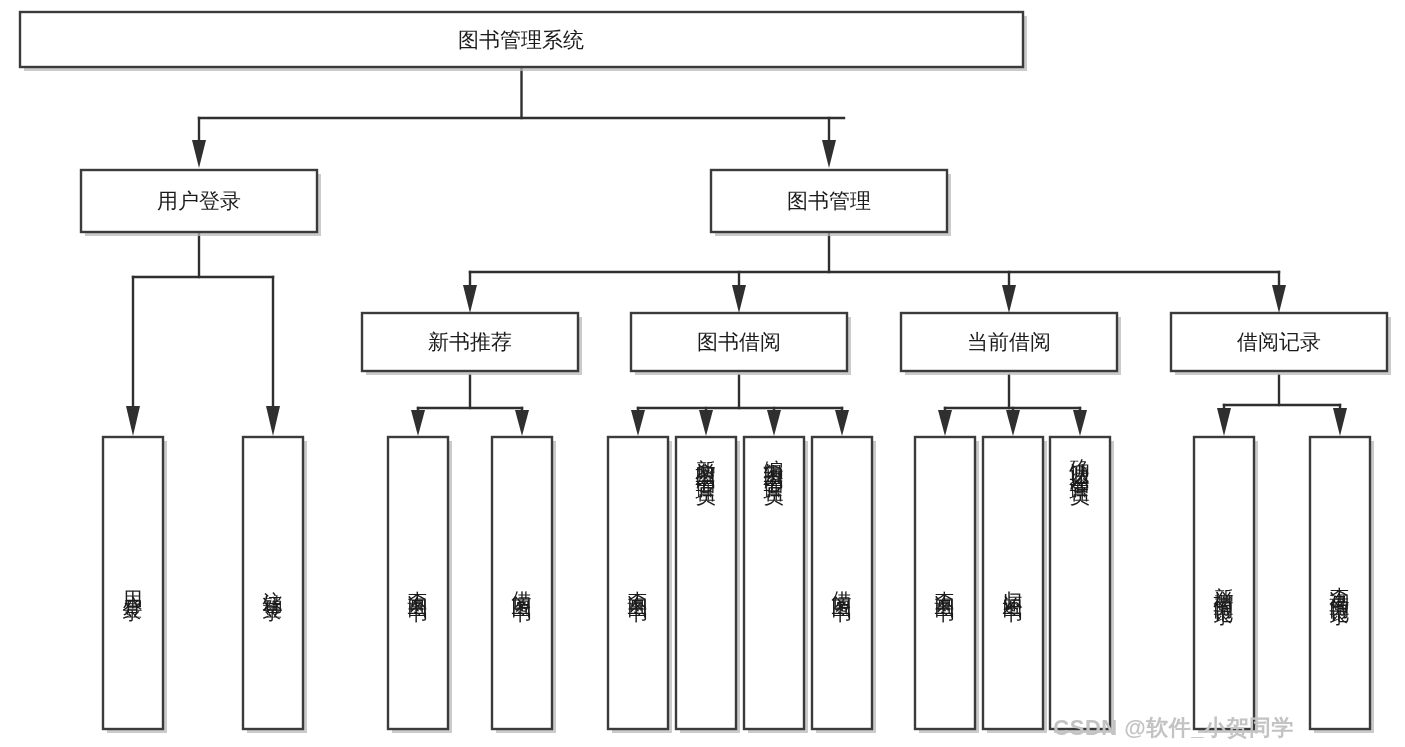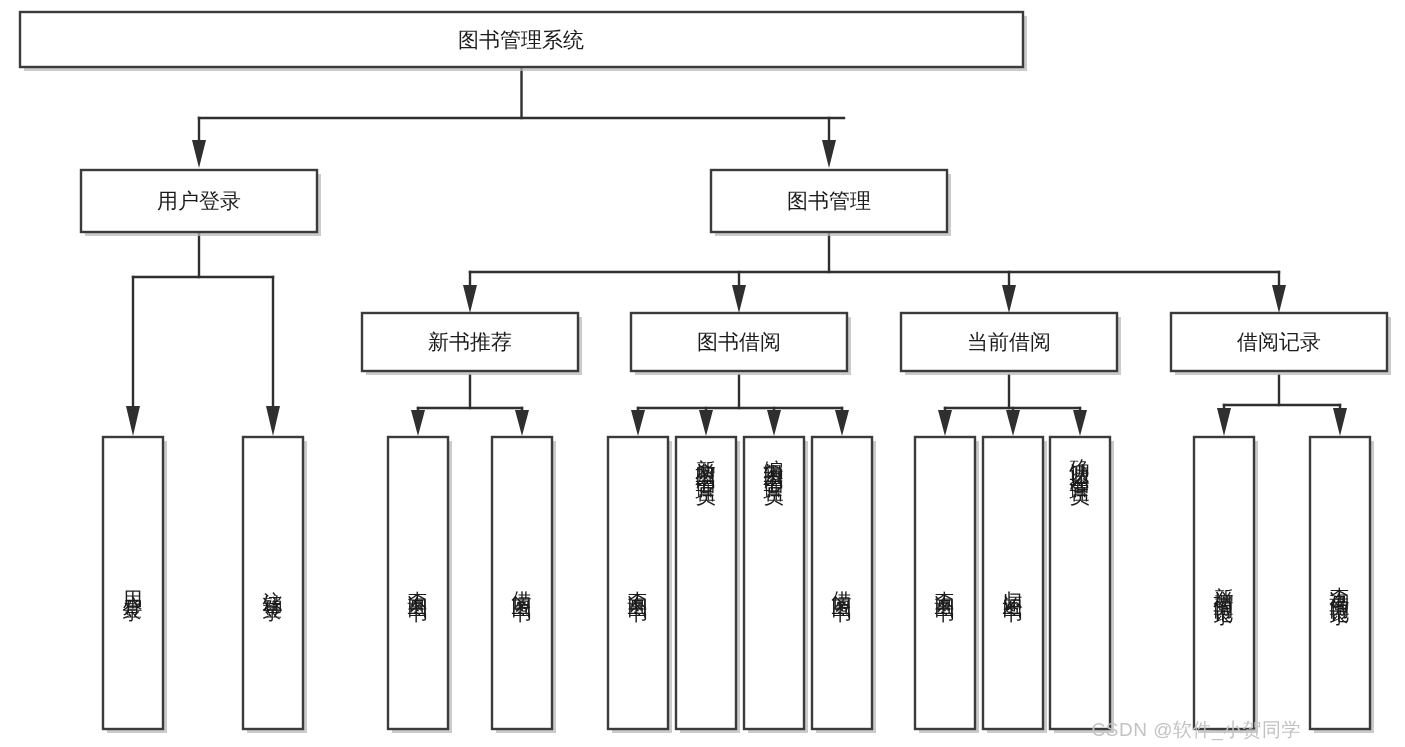--- a/index.html
+++ b/index.html
@@ -11,21 +11,20 @@
     width: 1405px;
     height: 747px;
     font-family: "Liberation Sans", "DejaVu Sans", sans-serif;
     overflow: hidden;
   }
   #diagram-root {
     position: relative;
     width: 1304px;
     height: 747px;
     background: #ffffff;
-    padding-left: 7px;
   }
   svg.flow-svg {
     position: absolute;
     top: 0;
     left: 0;
     width: 1405px;
     height: 747px;
   }
   .node-box {
     fill: #ffffff;
@@ -70,24 +69,25 @@
     letter-spacing: 4px;
     color: #1b1b1b;
     white-space: nowrap;
     text-align: center;
   }
   .watermark {
     position: absolute;
     right: 10px;
     bottom: 4px;
     font-family: "Liberation Sans", "DejaVu Sans", sans-serif;
-    font-size: 19px;
+    font-size: 22px;
     color: #c3c3c3;
     letter-spacing: 0.5px;
     white-space: nowrap;
+    font-weight: bold;
   }
 </style>
 </head>
 <body>
 
 <div id="diagram-root">
 
   <svg class="flow-svg" viewBox="0 0 1405 747">
 
     <g>

